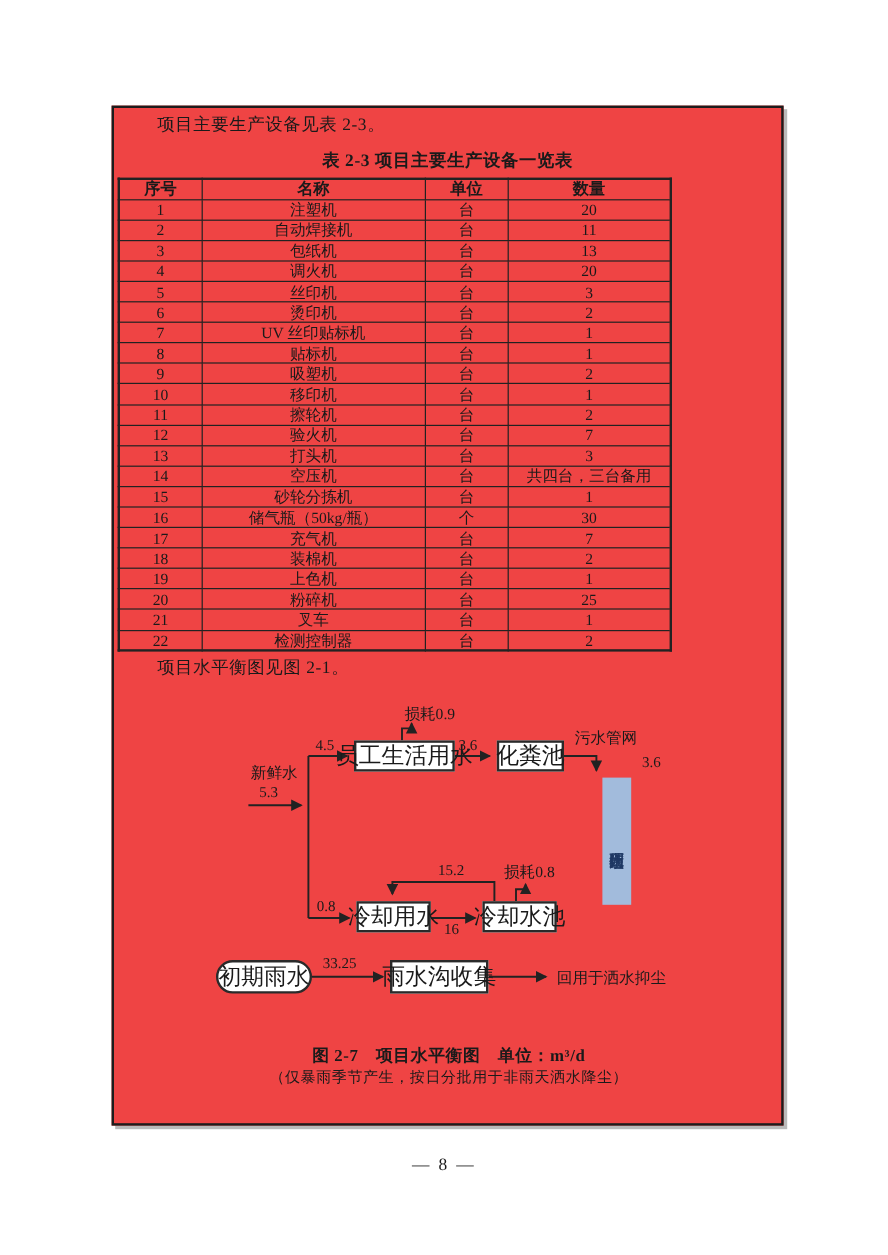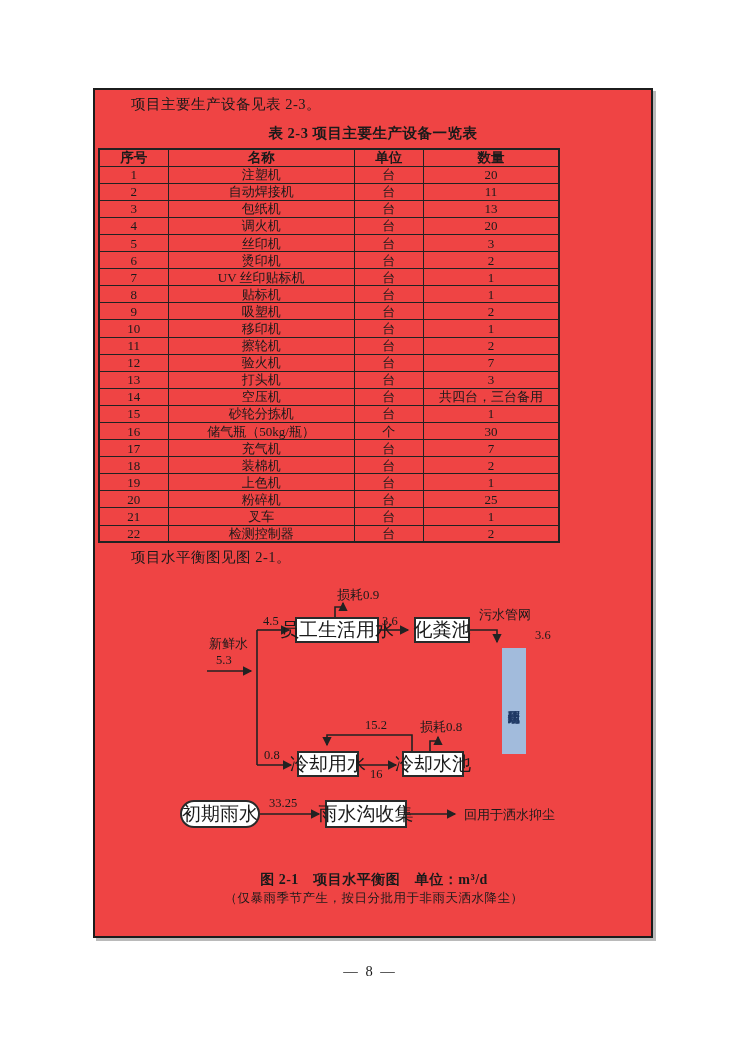--- a/index.html
+++ b/index.html
@@ -266,18 +266,18 @@
     <span class="dlabel" style="left:112px; top:50px;">新鲜水</span>
     <span class="dlabel num" style="left:119px; top:68px;">5.3</span>
     <span class="dlabel num" style="left:167px; top:163px;">0.8</span>
     <span class="dlabel num" style="left:268px; top:133px;">15.2</span>
     <span class="dlabel" style="left:323px; top:133px;">损耗0.8</span>
     <span class="dlabel num" style="left:273px; top:182px;">16</span>
     <span class="dlabel num" style="left:172px; top:211px;">33.25</span>
     <span class="dlabel" style="left:367px; top:221px;">回用于洒水抑尘</span>
 
     <div class="note-line">（仅暴雨季节产生，按日分批用于非雨天洒水降尘）</div>
-    <div class="fig-caption">图 2-1　项目水平衡图　单位：m³/d</div>
+    <div class="fig-caption">图 2-7　项目水平衡图　单位：m³/d</div>
   </div>
 
 </div>
 
 <div class="page-number">—  8  —</div>
 
 </body></html>

